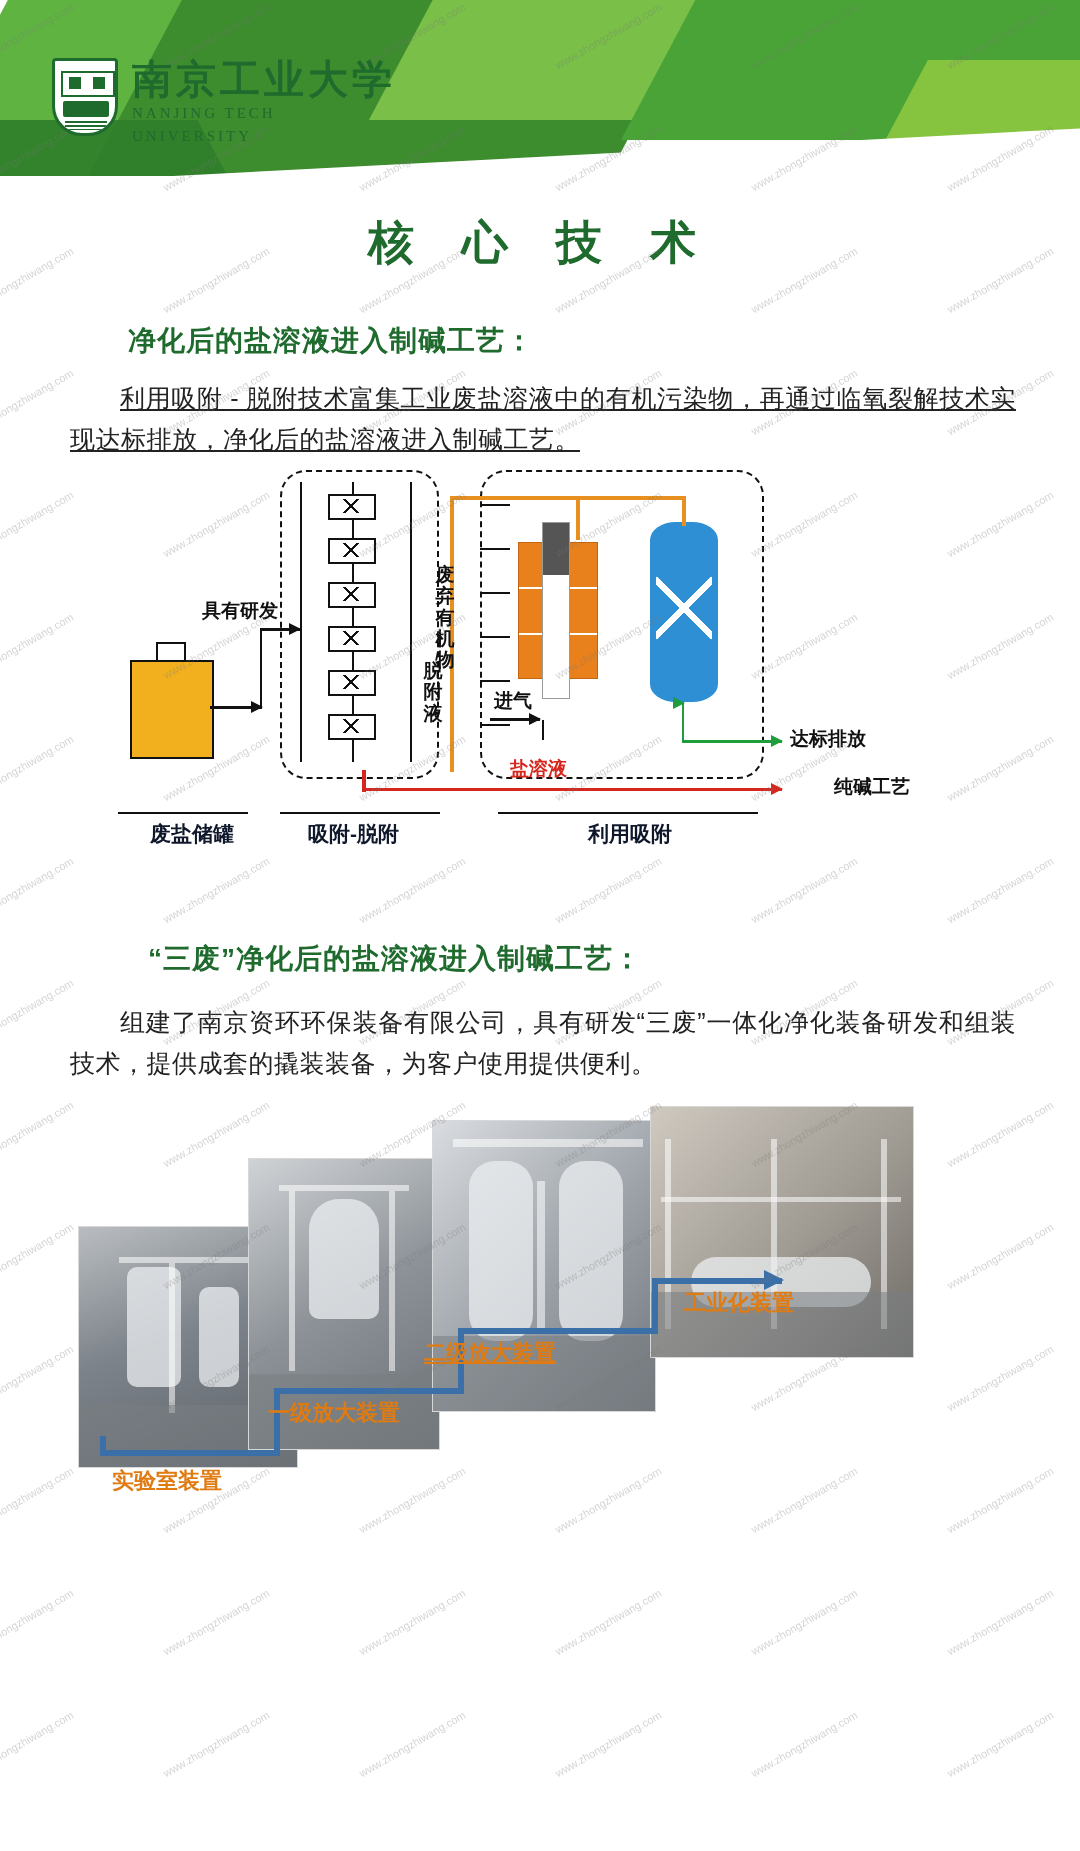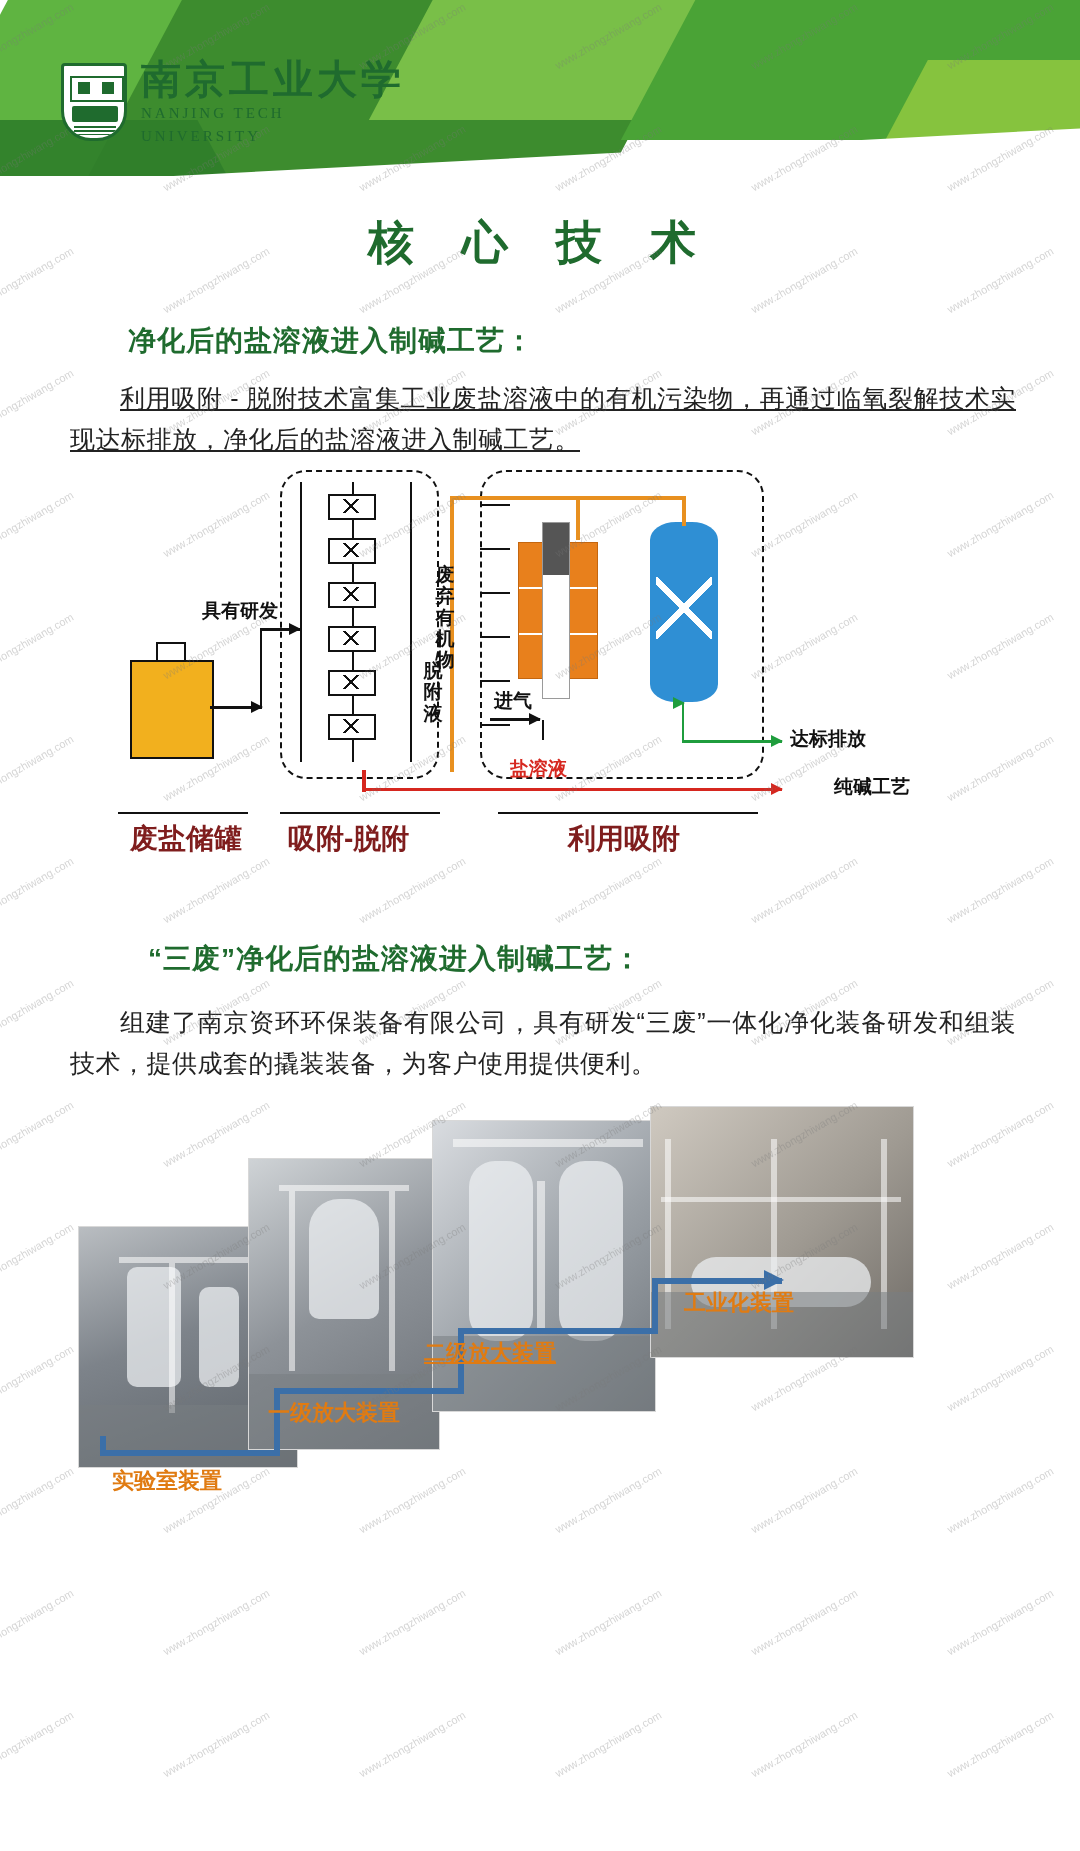--- a/index.html
+++ b/index.html
@@ -12,21 +12,21 @@
   .header{position:absolute;left:0;top:0;width:1080px;height:196px;overflow:hidden;background:#ffffff;}
   .hshape{position:absolute;}
   .hs1{left:-40px;top:-60px;width:420px;height:300px;background:#5fb441;transform:skewX(-28deg);}
   .hs2{left:150px;top:-90px;width:520px;height:300px;background:#3d8c2e;transform:skewX(-28deg);}
   .hs3{left:430px;top:-110px;width:420px;height:230px;background:#7cc24a;transform:skewX(-28deg);opacity:.95;}
   .hs4{left:690px;top:-120px;width:480px;height:260px;background:#4aa336;transform:skewX(-28deg);}
   .hs5{left:880px;top:60px;width:300px;height:180px;background:#8dc63f;transform:skewX(-28deg);opacity:.9;}
   .hs6{left:-120px;top:120px;width:360px;height:160px;background:#2f7d2a;transform:skewX(28deg);opacity:.9;}
   .hs7{left:120px;top:150px;width:1100px;height:120px;background:#ffffff;transform:skewY(-3deg);}
   .hsbar{left:0;top:176px;width:1080px;height:26px;background:#ffffff;}
-  .logo-wrap{position:absolute;left:61px;top:58px;display:flex;align-items:center;gap:14px;z-index:5;}
+  .logo-wrap{position:absolute;left:52px;top:58px;display:flex;gap:14px;z-index:5;}
   .crest{width:66px;height:78px;position:relative;}
   .crest .shield{
     width:66px;height:78px;border:3px solid #1f6b2e;border-radius:4px 4px 30px 30px;
     background:#ffffff;box-sizing:border-box;position:relative;overflow:hidden;
   }
   .crest .band{position:absolute;left:6px;top:10px;width:50px;height:22px;border:2px solid #1f6b2e;background:#fff;}
   .crest .band:before{content:"";position:absolute;left:6px;top:4px;width:12px;height:12px;background:#1f6b2e;}
   .crest .band:after{content:"";position:absolute;left:30px;top:4px;width:12px;height:12px;background:#1f6b2e;}
   .crest .book{position:absolute;left:8px;top:40px;width:46px;height:16px;background:#1f6b2e;border-radius:2px;}
   .crest .lines{position:absolute;left:10px;top:60px;width:42px;height:9px;
@@ -79,21 +79,21 @@
   .tower .x{position:absolute;left:6px;top:55px;width:56px;height:62px;
     background:linear-gradient(45deg,transparent 46%,#fff 46% 54%,transparent 54%),
                linear-gradient(-45deg,transparent 46%,#fff 46% 54%,transparent 54%);}
   .orange-line{position:absolute;background:#e8901f;}
   .green-line{position:absolute;background:#1f9d3d;height:3px;}
   .green-line:after{content:"";position:absolute;right:-1px;top:-5px;border-left:12px solid #1f9d3d;border-top:6px solid transparent;border-bottom:6px solid transparent;}
   .red-line{position:absolute;background:#d6271f;}
   .red-arrow:after{content:"";position:absolute;right:-1px;top:-5px;border-left:12px solid #d6271f;border-top:6px solid transparent;border-bottom:6px solid transparent;}
   .lbl-red{position:absolute;font-weight:bold;font-size:19px;color:#d6271f;white-space:nowrap;}
   .baseline{position:absolute;height:2px;background:#111;}
-  .cap{position:absolute;font-weight:bold;font-size:28px;color:#7f1d1d;white-space:nowrap;}
+  .cap{position:absolute;font-weight:bold;font-size:21px;color:#0f172a;white-space:nowrap;margin-left:20px;}
 
   
   .photos{position:absolute;left:0;top:1098px;width:1080px;height:380px;}
   .ph{position:absolute;border:1px solid #d8d8d8;overflow:hidden;}
   .ph1{left:78px;top:128px;width:218px;height:240px;background:linear-gradient(160deg,#b9bdc1,#7d838a 45%,#5d6369);}
   .ph2{left:248px;top:60px;width:190px;height:290px;background:linear-gradient(150deg,#cfd3d6,#8d9298 50%,#6b7076);}
   .ph3{left:432px;top:22px;width:222px;height:290px;background:linear-gradient(135deg,#d9dce0,#9aa0a6 55%,#70767c);}
   .ph4{left:650px;top:8px;width:262px;height:250px;background:linear-gradient(135deg,#cfc9c0,#9f9a92 55%,#6f6b66);}
   .ph .pipe{position:absolute;background:rgba(255,255,255,.55);}
   .ph .drum{position:absolute;background:rgba(235,238,240,.75);border-radius:10px;}

